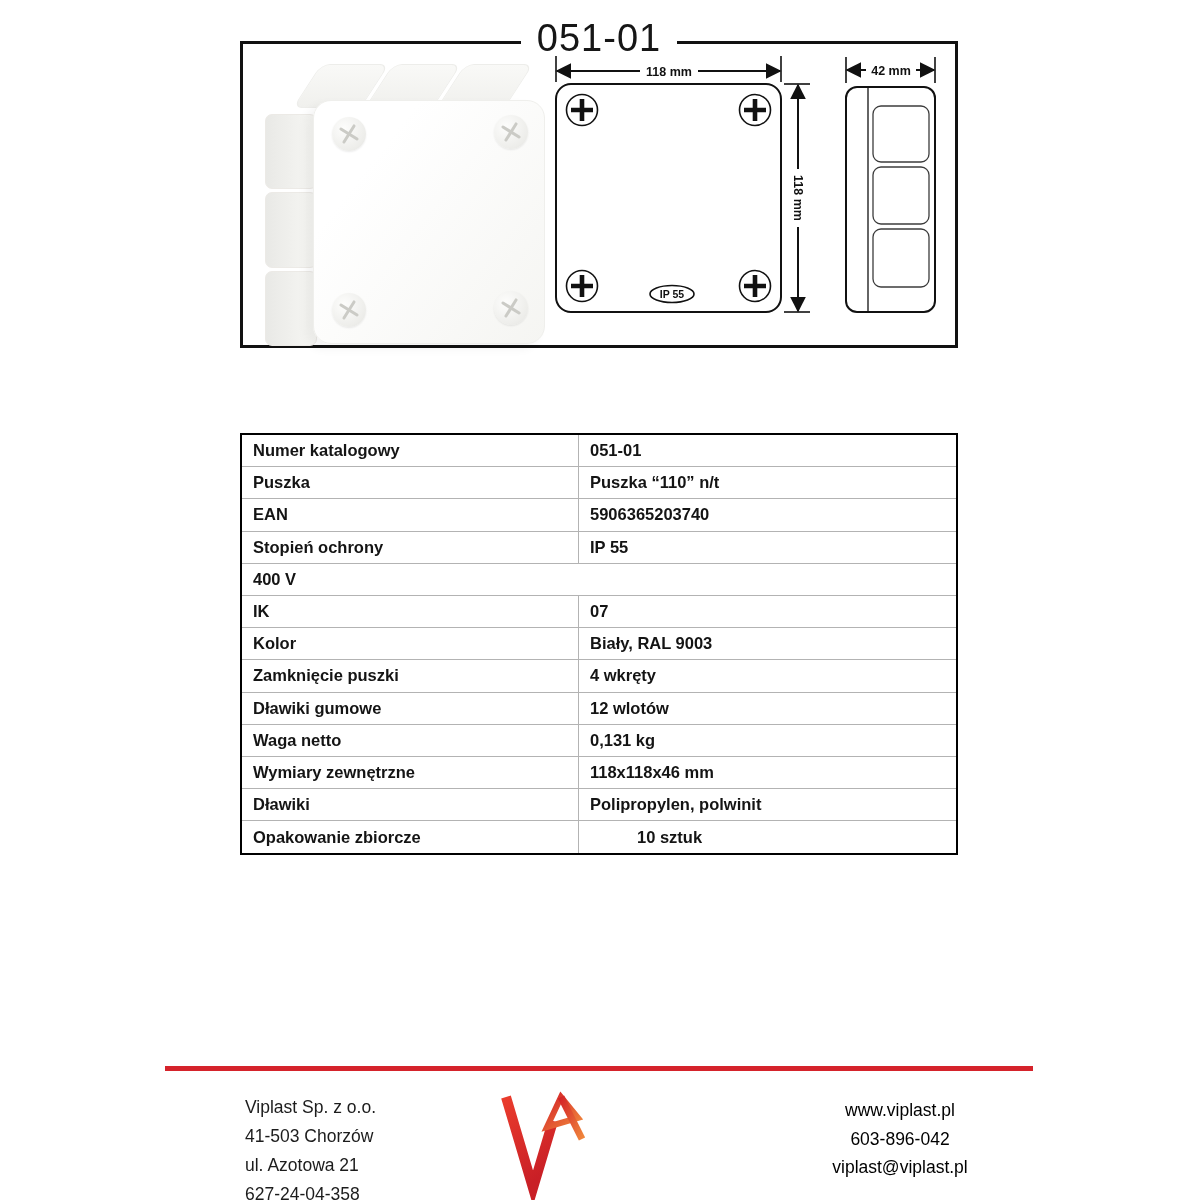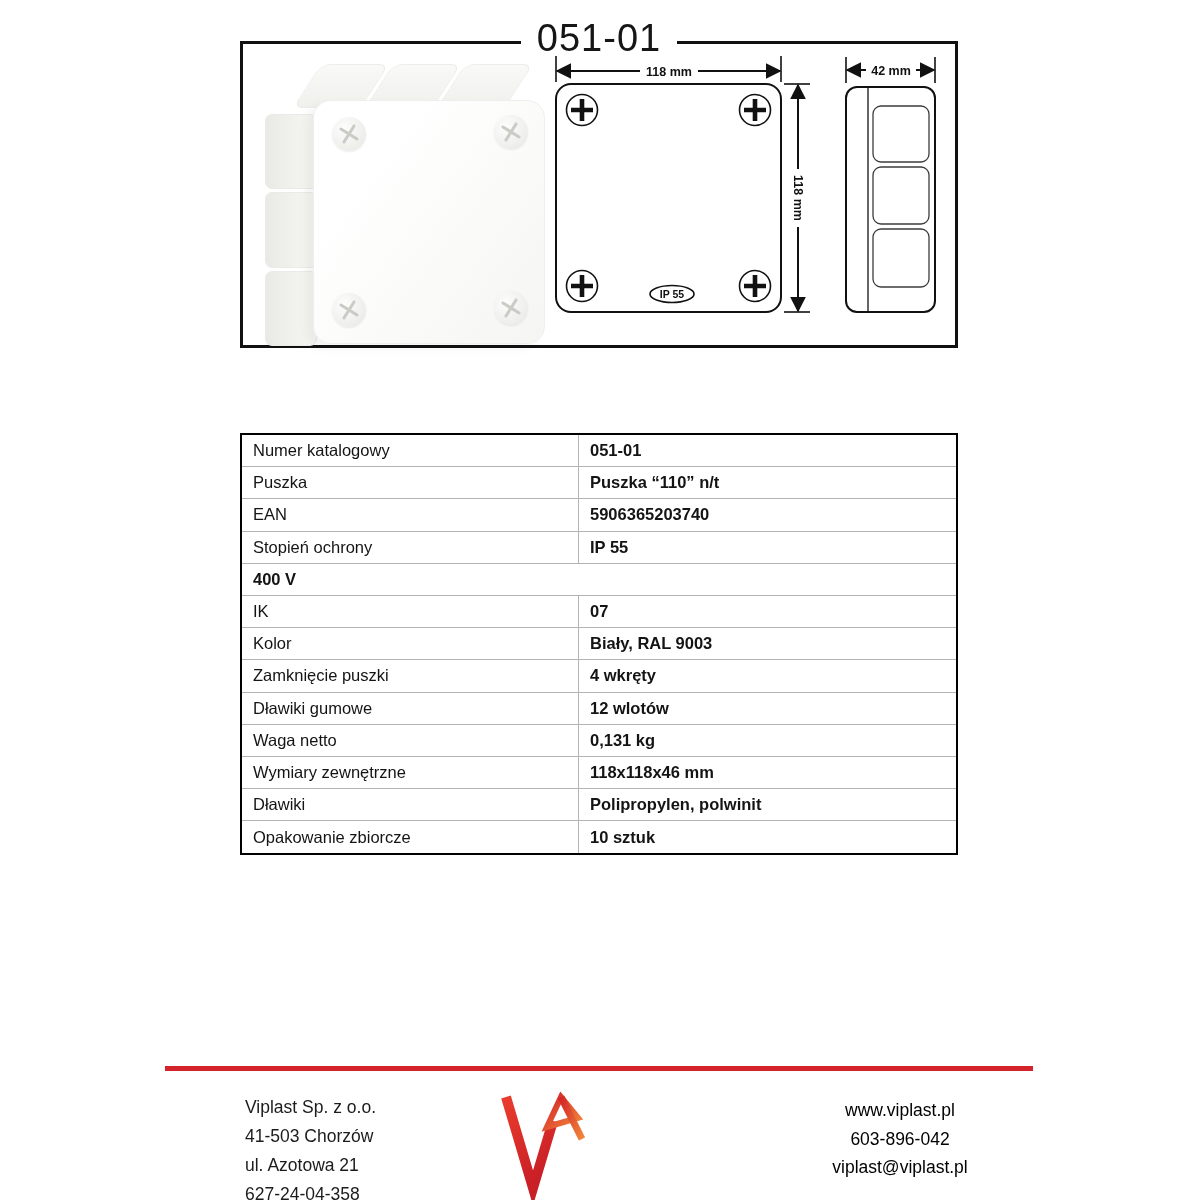--- a/index.html
+++ b/index.html
@@ -61,24 +61,24 @@
   .screw.bl { left:18px; bottom:16px; }
   .screw.br { right:16px; bottom:18px; }
   
   .tech { position:absolute; left:305px; top:0px; }
   
   .spec-table {
     position:absolute; left:240px; top:433px; width:718px;
     border:2.5px solid #000; background:#fff;
   }
   .t-row { display:flex; height:32.2px; border-bottom:1px solid #b3b3b3; }
-  .t-row:last-child { border-bottom:none; }
+  .t-row:last-child { border-bottom:none;gap:47px; }
   .t-label {
     width:337px; border-right:1px solid #b3b3b3; display:flex; align-items:center;
-    padding-left:11px; font-size:16.5px; font-weight:normal; color:#141414;text-align:right;
+    padding-left:11px; font-size:16.5px; font-weight:bold; color:#141414;text-align:right;
   }
   .t-value {
     flex:1; display:flex; align-items:center; padding-left:11px;
     font-size:16.5px; font-weight:bold; color:#141414;
   }
   
   .footer-rule { position:absolute; left:165px; top:1066px; width:868px; height:5px; }
   .footer-left {
     position:absolute; left:245px; top:1093px; font-size:17.5px; color:#1c1c1c;
     line-height:29px; font-weight:500;

